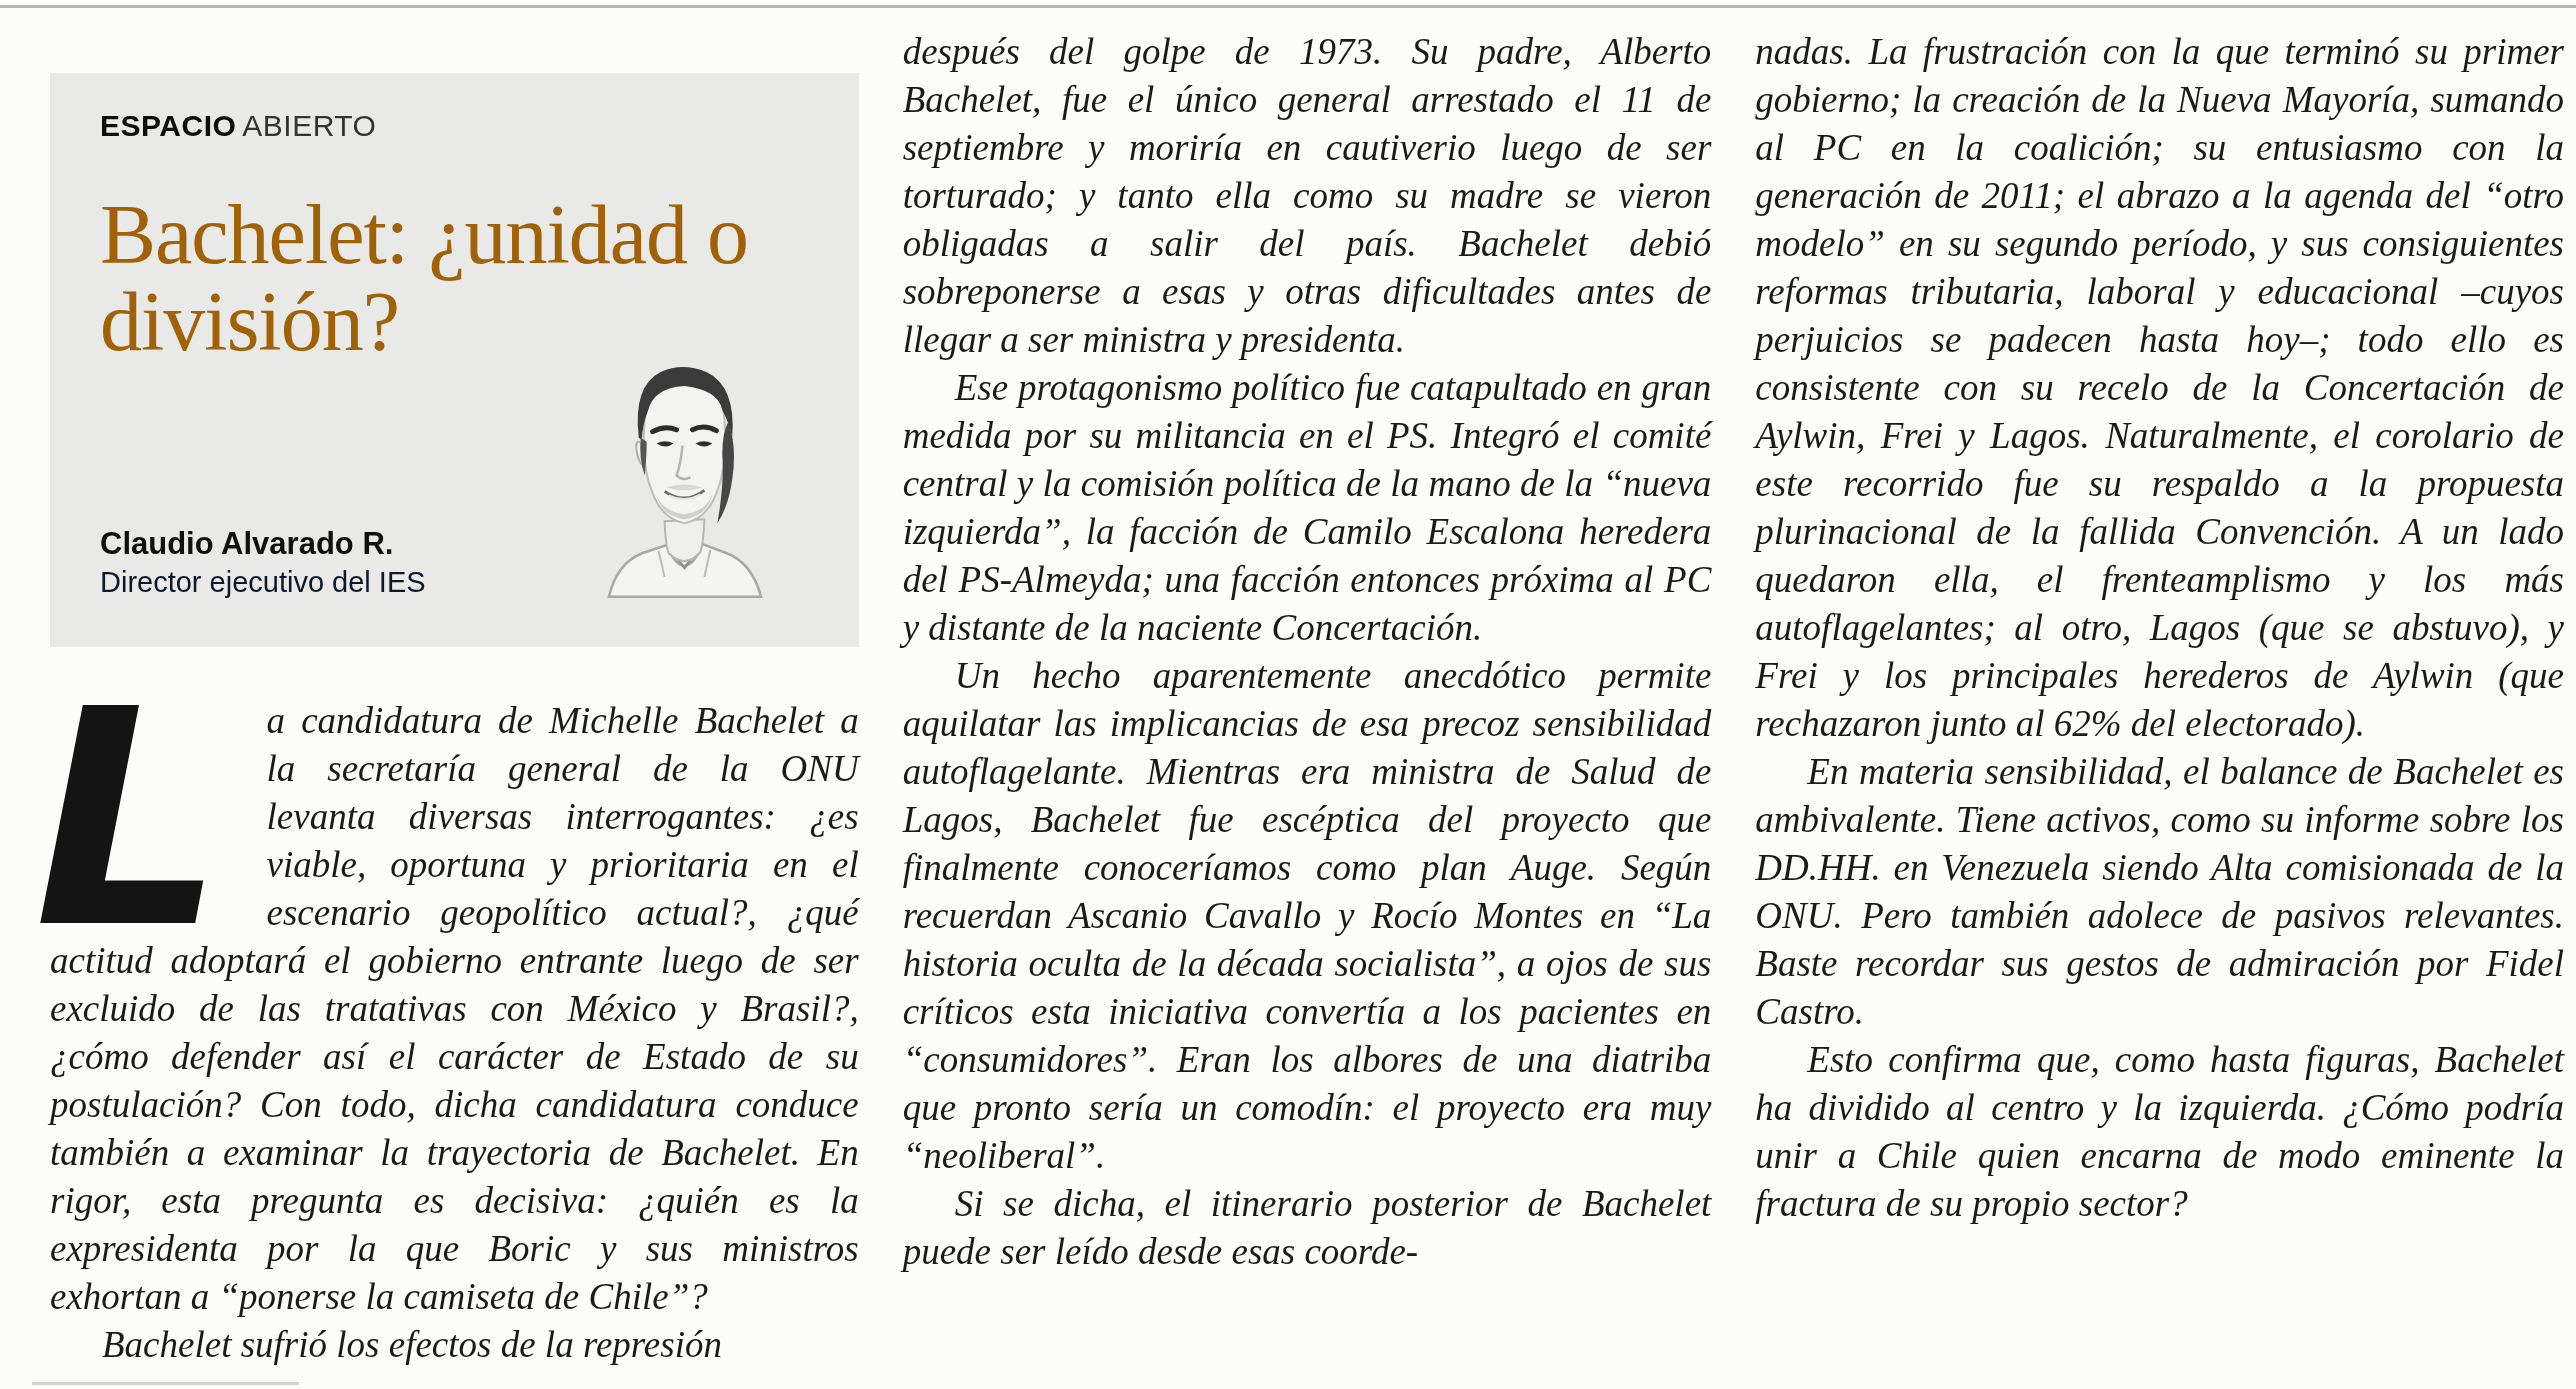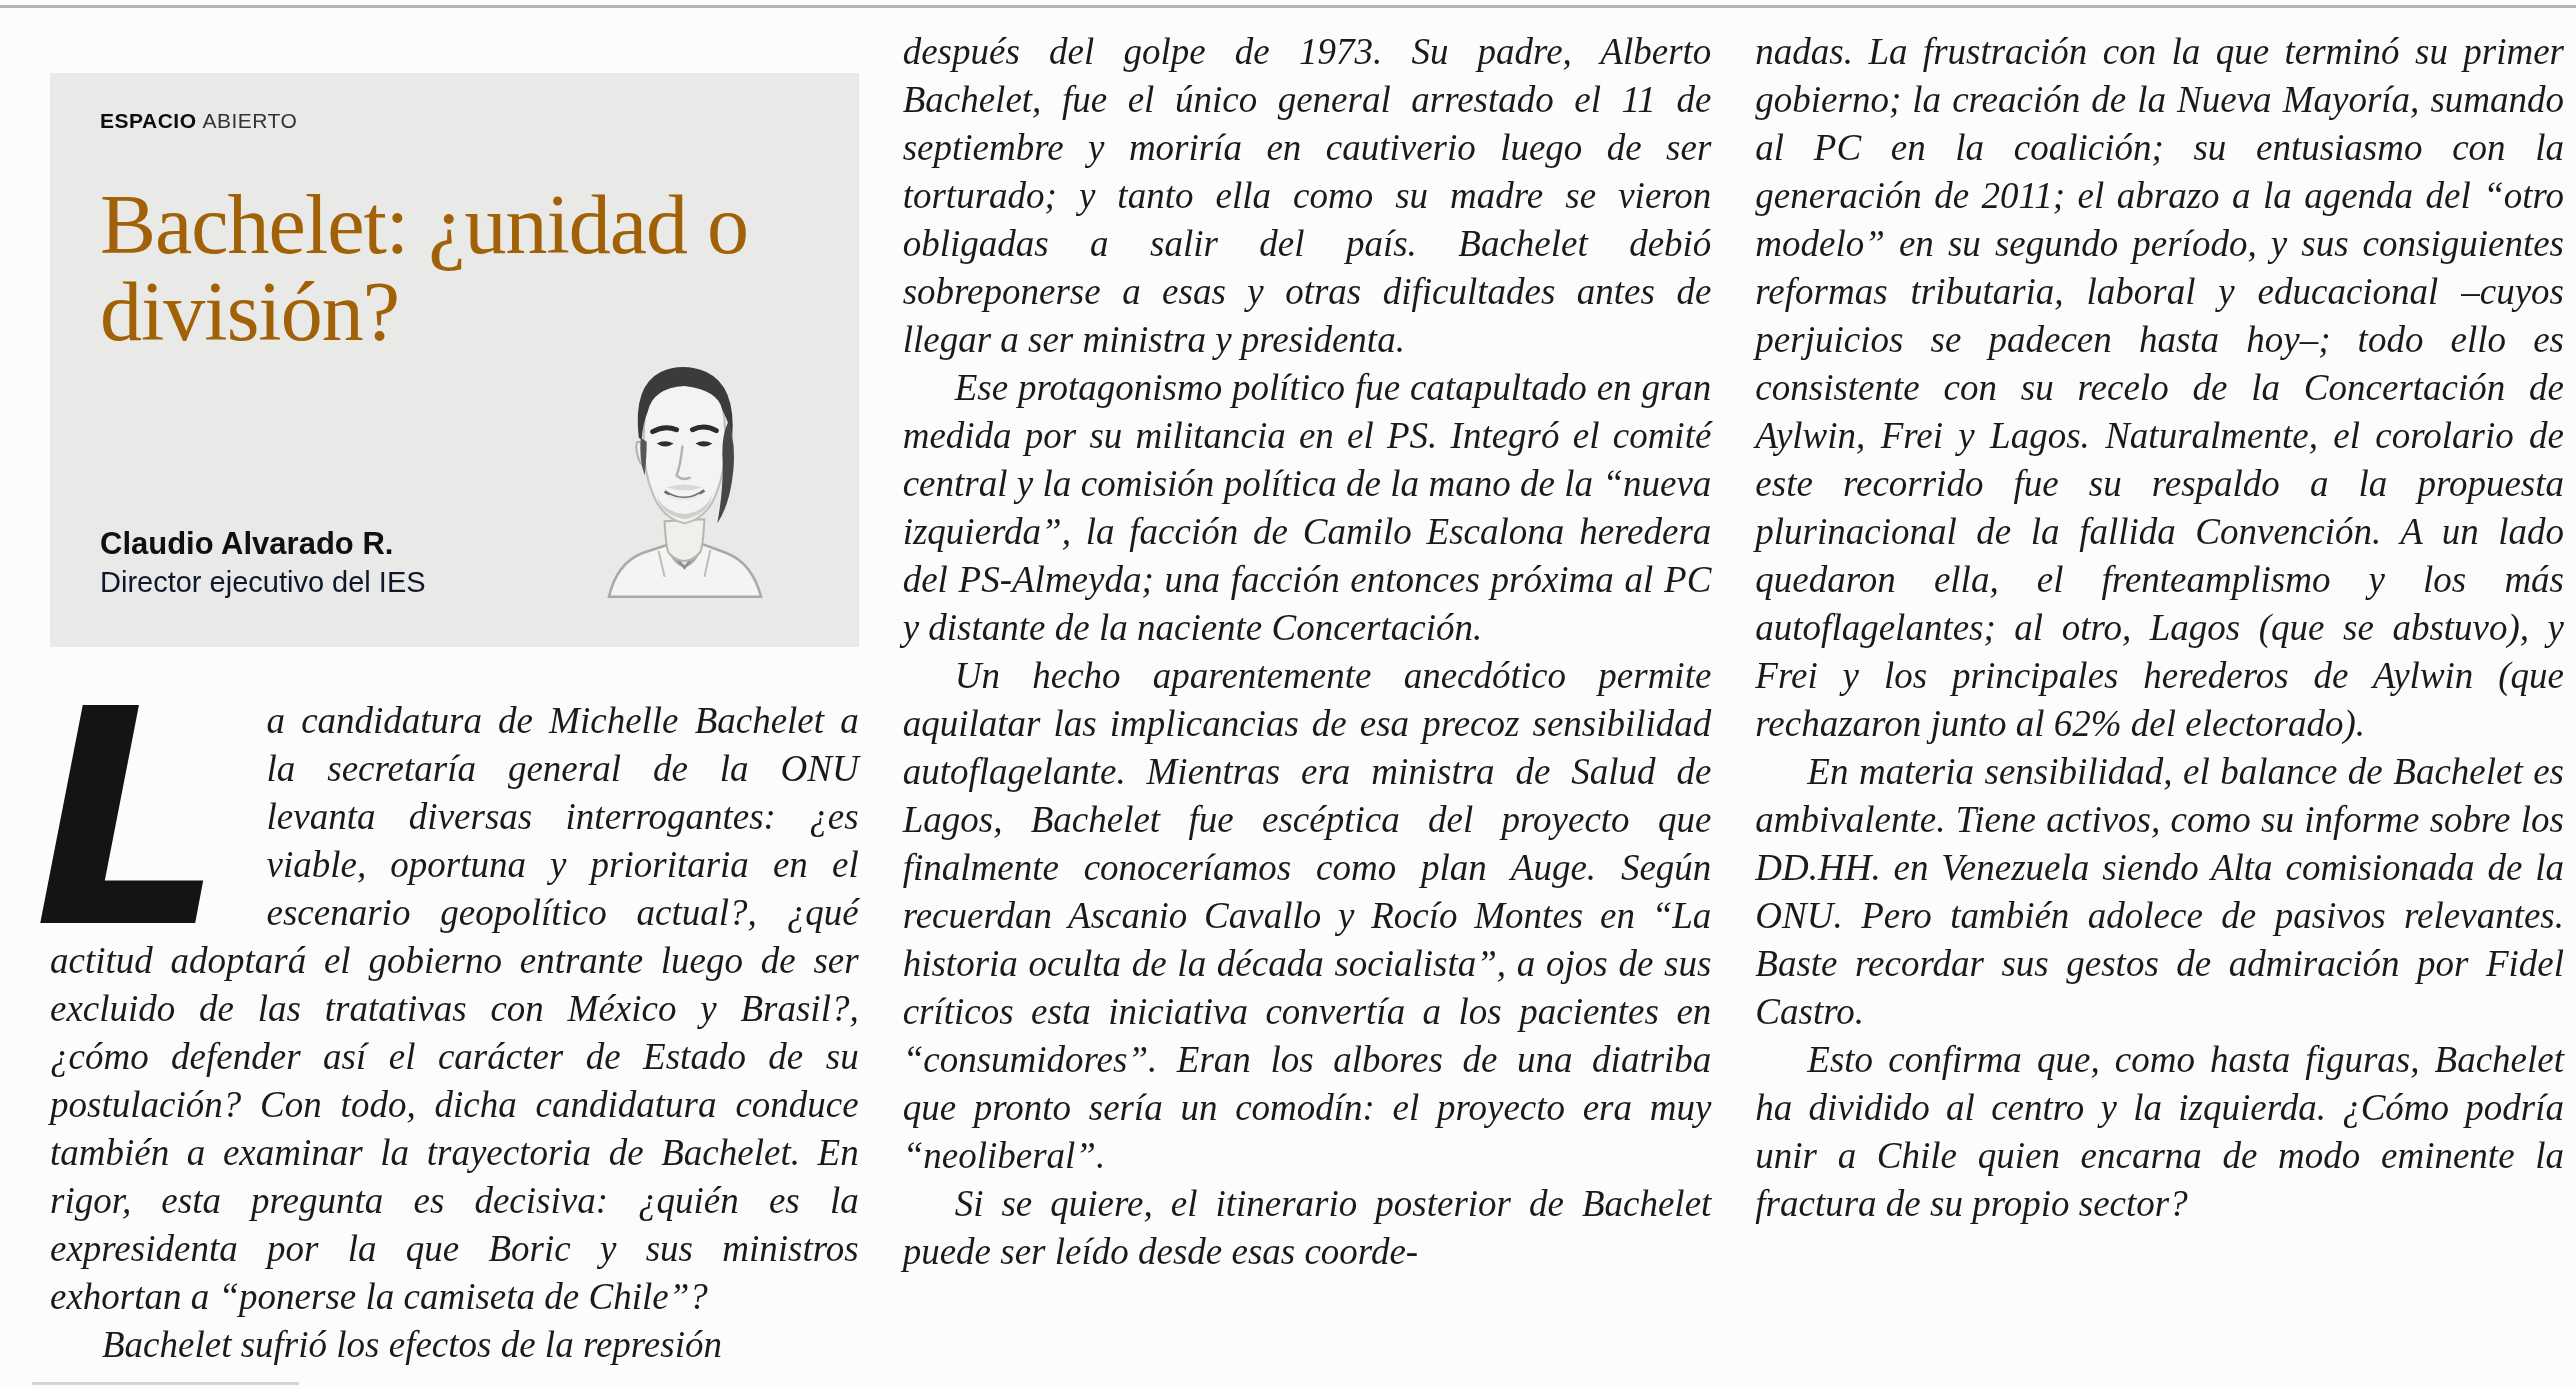--- a/index.html
+++ b/index.html
@@ -29,21 +29,21 @@
   .header-box {
     margin-top:45px;
     height:574px;
     background:#e9e9e7;
     padding:20px 48px 48px 50px;
     position:relative;
     display:flex; flex-direction:column;
   }
   .kicker {
     font-family:"Liberation Sans", sans-serif;
-    font-size:21px; letter-spacing:0.5px; color:#222;
+    font-size:30px; letter-spacing:0.5px; color:#222;
     margin-top:16px;
   }
   .kicker .k-bold { font-weight:700; color:#0d0d0d; }
   .kicker .k-light { font-weight:400; color:#333; margin-left:6px; }
   .headline {
     font-family:"Liberation Serif", serif;
     font-weight:400;
     font-size:84px; line-height:1.04; color:#a16207;
     margin-top:48px; max-width:687px;
     letter-spacing:-1px;
@@ -140,21 +140,21 @@
           <span class="dropcap">L</span><span>a candidatura de Michelle Bachelet a la secretaría general de la ONU levanta diversas interrogantes: ¿es viable, oportuna y prioritaria en el escenario geopolítico actual?, ¿qué actitud adoptará el gobierno entrante luego de ser excluido de las tratativas con México y Brasil?, ¿cómo defender así el carácter de Estado de su postulación? Con todo, dicha candidatura conduce también a examinar la trayectoria de Bachelet. En rigor, esta pregunta es decisiva: ¿quién es la expresidenta por la que Boric y sus ministros exhortan a “ponerse la camiseta de Chile”?</span>
         </p>
         <p class="para indent">Bachelet sufrió los efectos de la represión</p>
       </div>
     </div>
 
     <div class="col">
       <p class="para">después del golpe de 1973. Su padre, Alberto Bachelet, fue el único general arrestado el 11 de septiembre y moriría en cautiverio luego de ser torturado; y tanto ella como su madre se vieron obligadas a salir del país. Bachelet debió sobreponerse a esas y otras dificultades antes de llegar a ser ministra y presidenta.</p>
       <p class="para indent">Ese protagonismo político fue catapultado en gran medida por su militancia en el PS. Integró el comité central y la comisión política de la mano de la “nueva izquierda”, la facción de Camilo Escalona heredera del PS-Almeyda; una facción entonces próxima al PC y distante de la naciente Concertación.</p>
       <p class="para indent">Un hecho aparentemente anecdótico permite aquilatar las implicancias de esa precoz sensibilidad autoflagelante. Mientras era ministra de Salud de Lagos, Bachelet fue escéptica del proyecto que finalmente conoceríamos como plan Auge. Según recuerdan Ascanio Cavallo y Rocío Montes en “La historia oculta de la década socialista”, a ojos de sus críticos esta iniciativa convertía a los pacientes en “consumidores”. Eran los albores de una diatriba que pronto sería un comodín: el proyecto era muy “neoliberal”.</p>
-      <p class="para indent">Si se quiere, el itinerario posterior de Bachelet puede ser leído desde esas coorde-</p>
+      <p class="para indent">Si se dicha, el itinerario posterior de Bachelet puede ser leído desde esas coorde-</p>
     </div>
 
     <div class="col">
       <p class="para">nadas. La frustración con la que terminó su primer gobierno; la creación de la Nueva Mayoría, sumando al PC en la coalición; su entusiasmo con la generación de 2011; el abrazo a la agenda del “otro modelo” en su segundo período, y sus consiguientes reformas tributaria, laboral y educacional –cuyos perjuicios se padecen hasta hoy–; todo ello es consistente con su recelo de la Concertación de Aylwin, Frei y Lagos. Naturalmente, el corolario de este recorrido fue su respaldo a la propuesta plurinacional de la fallida Convención. A un lado quedaron ella, el frenteamplismo y los más autoflagelantes; al otro, Lagos (que se abstuvo), y Frei y los principales herederos de Aylwin (que rechazaron junto al 62% del electorado).</p>
       <p class="para indent">En materia sensibilidad, el balance de Bachelet es ambivalente. Tiene activos, como su informe sobre los DD.HH. en Venezuela siendo Alta comisionada de la ONU. Pero también adolece de pasivos relevantes. Baste recordar sus gestos de admiración por Fidel Castro.</p>
       <p class="para indent">Esto confirma que, como hasta figuras, Bachelet ha dividido al centro y la izquierda. ¿Cómo podría unir a Chile quien encarna de modo eminente la fractura de su propio sector?</p>
     </div>
 
   </div>
 

